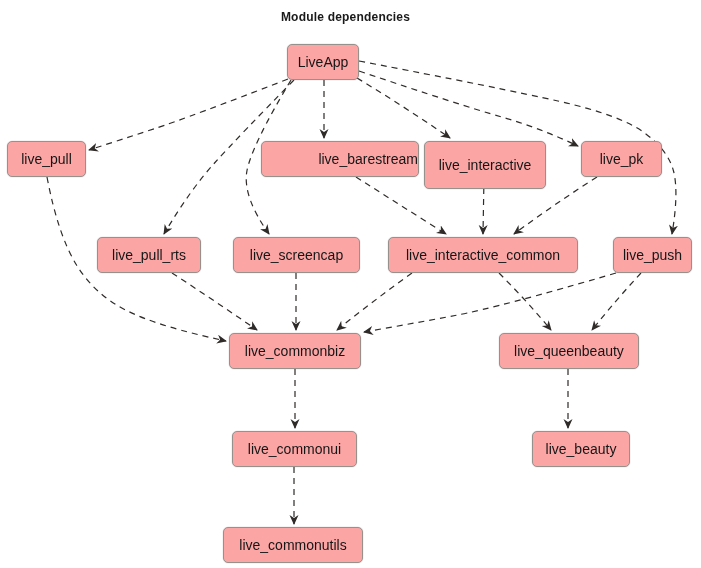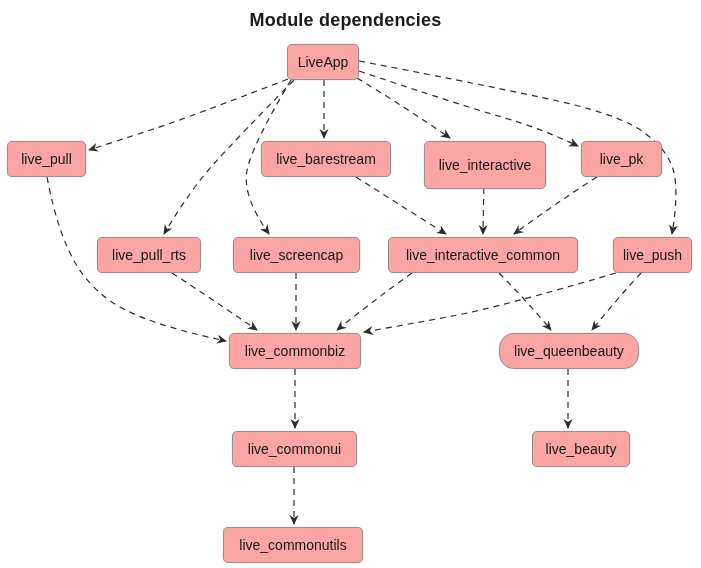--- a/index.html
+++ b/index.html
@@ -2,21 +2,21 @@
 <html><head>
 <meta charset="utf-8">
 <style>
   html,body{margin:0;padding:0;background:#ffffff;}
   #canvas{
     position:relative;width:701px;height:568px;background:#ffffff;
     font-family:"Liberation Sans","DejaVu Sans",sans-serif;overflow:hidden;
   }
   #title{
     position:absolute;top:10px;left:0;width:691px;text-align:center;
-    font-size:18px;font-weight:bold;color:#1a1a1a;letter-spacing:.2px;
+    font-size:12px;font-weight:bold;color:#1a1a1a;letter-spacing:.2px;
   }
   #edge-layer{position:absolute;left:0;top:0;width:701px;height:568px;}
   .edge{fill:none;stroke-width:1.2;stroke-dasharray:6 5;}
   .node{
     position:absolute;box-sizing:border-box;border:1px solid #96918d;
     border-radius:5px;background:#fca5a5;display:flex;align-items:center;
     justify-content:center;font-size:14px;color:#161616;
     box-shadow:0 0 0 0.5px rgba(120,110,105,.15);
   }
   .node span{white-space:nowrap;}
@@ -55,21 +55,21 @@
       </g>
   </svg>
   <div id="title">Module dependencies</div>
   <div id="nodes">
       <div class="node" style="left: 287px; top: 44px; width: 72px; height: 36px;">
         <span>LiveApp</span>
       </div>
       <div class="node" style="left: 7px; top: 141px; width: 79px; height: 36px;">
         <span>live_pull</span>
       </div>
-      <div class="node" style="left: 261px; top: 141px; width: 130px; height: 36px;">
+      <div class="node" style="left: 261px; top: 141px; width: 158px; height: 36px; justify-content: flex-end;">
         <span>live_barestream</span>
       </div>
       <div class="node" style="left: 424px; top: 141px; width: 122px; height: 48px;">
         <span>live_interactive</span>
       </div>
       <div class="node" style="left: 581px; top: 141px; width: 81px; height: 36px;">
         <span>live_pk</span>
       </div>
       <div class="node" style="left: 97px; top: 237px; width: 104px; height: 36px;">
         <span>live_pull_rts</span>
@@ -79,21 +79,21 @@
       </div>
       <div class="node" style="left: 388px; top: 237px; width: 190px; height: 36px;">
         <span>live_interactive_common</span>
       </div>
       <div class="node" style="left: 613px; top: 237px; width: 79px; height: 36px;">
         <span>live_push</span>
       </div>
       <div class="node" style="left: 229px; top: 333px; width: 132px; height: 36px;">
         <span>live_commonbiz</span>
       </div>
-      <div class="node" style="left: 499px; top: 333px; width: 140px; height: 36px; border-radius: 15px;">
+      <div class="node" style="left: 499px; top: 333px; width: 140px; height: 36px;">
         <span>live_queenbeauty</span>
       </div>
       <div class="node" style="left: 232px; top: 431px; width: 125px; height: 36px; text-align: right;">
         <span>live_commonui</span>
       </div>
       <div class="node" style="left: 520px; top: 431px; width: 98px; height: 36px; margin-left: 12px;">
         <span>live_beauty</span>
       </div>
       <div class="node" style="left: 223px; top: 527px; width: 140px; height: 36px;">
         <span>live_commonutils</span>

